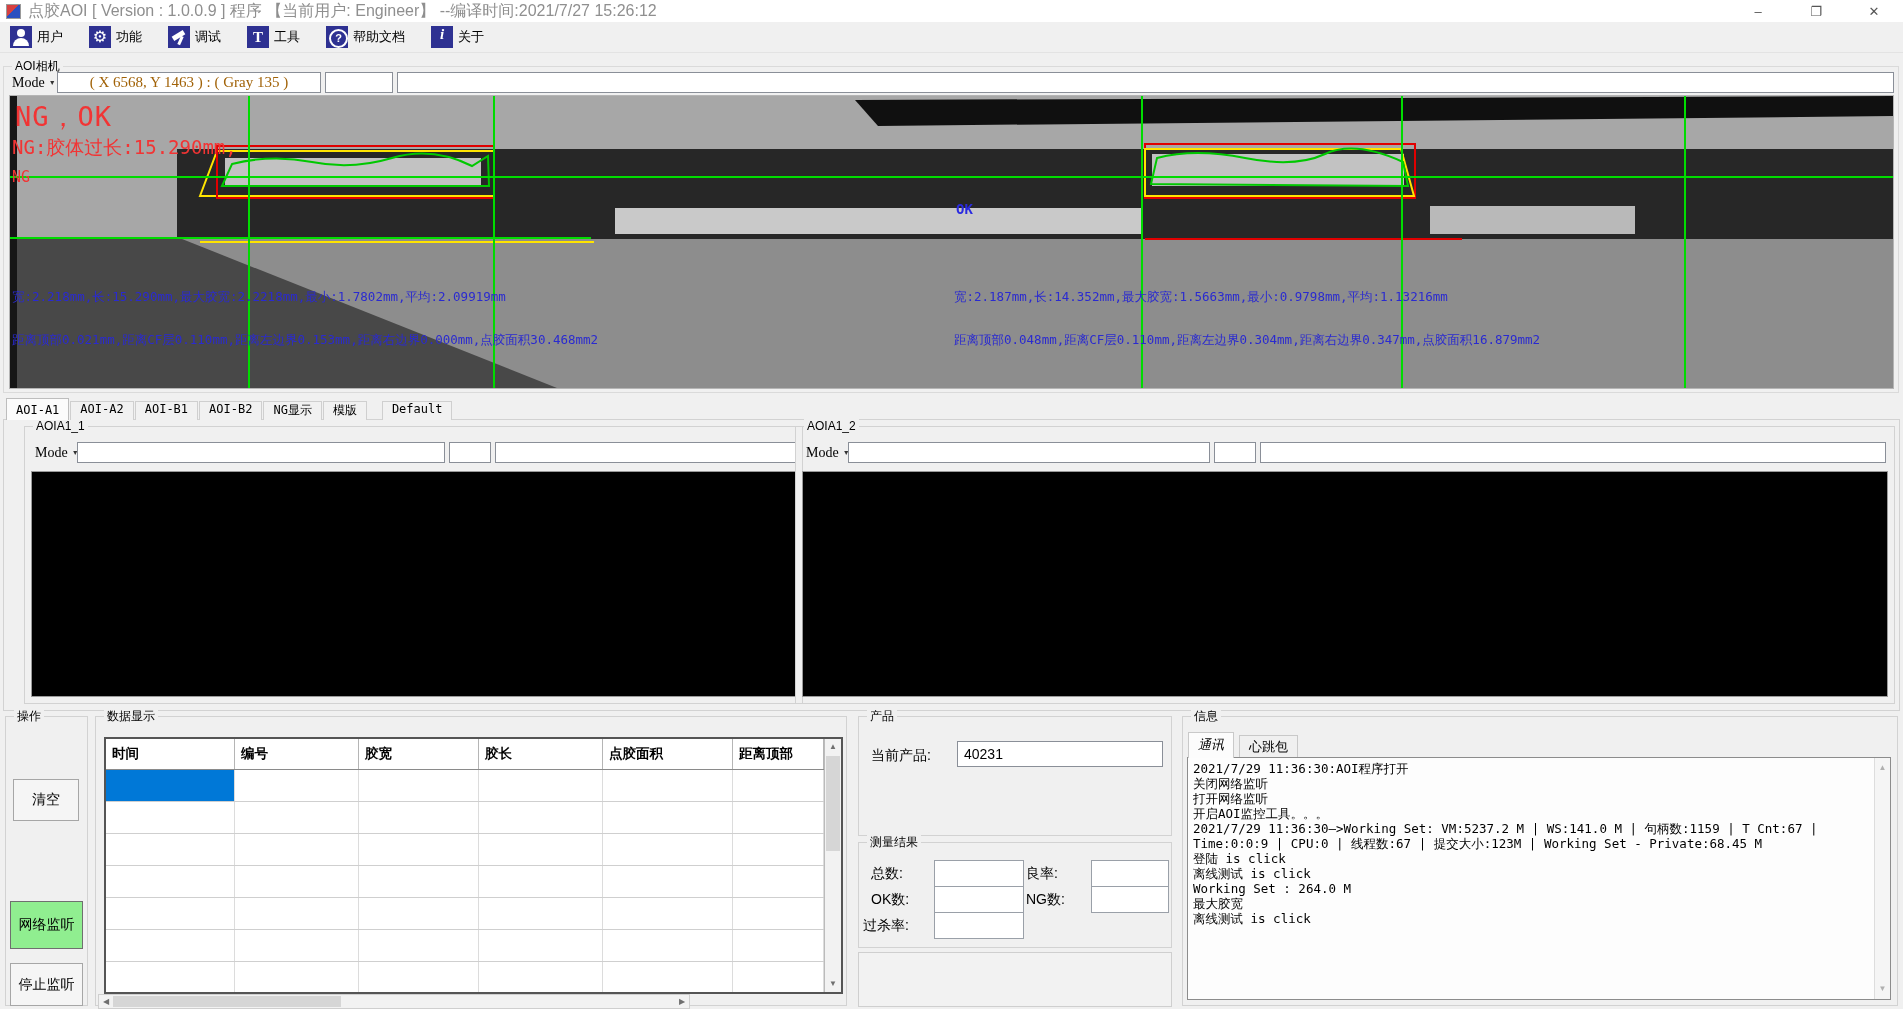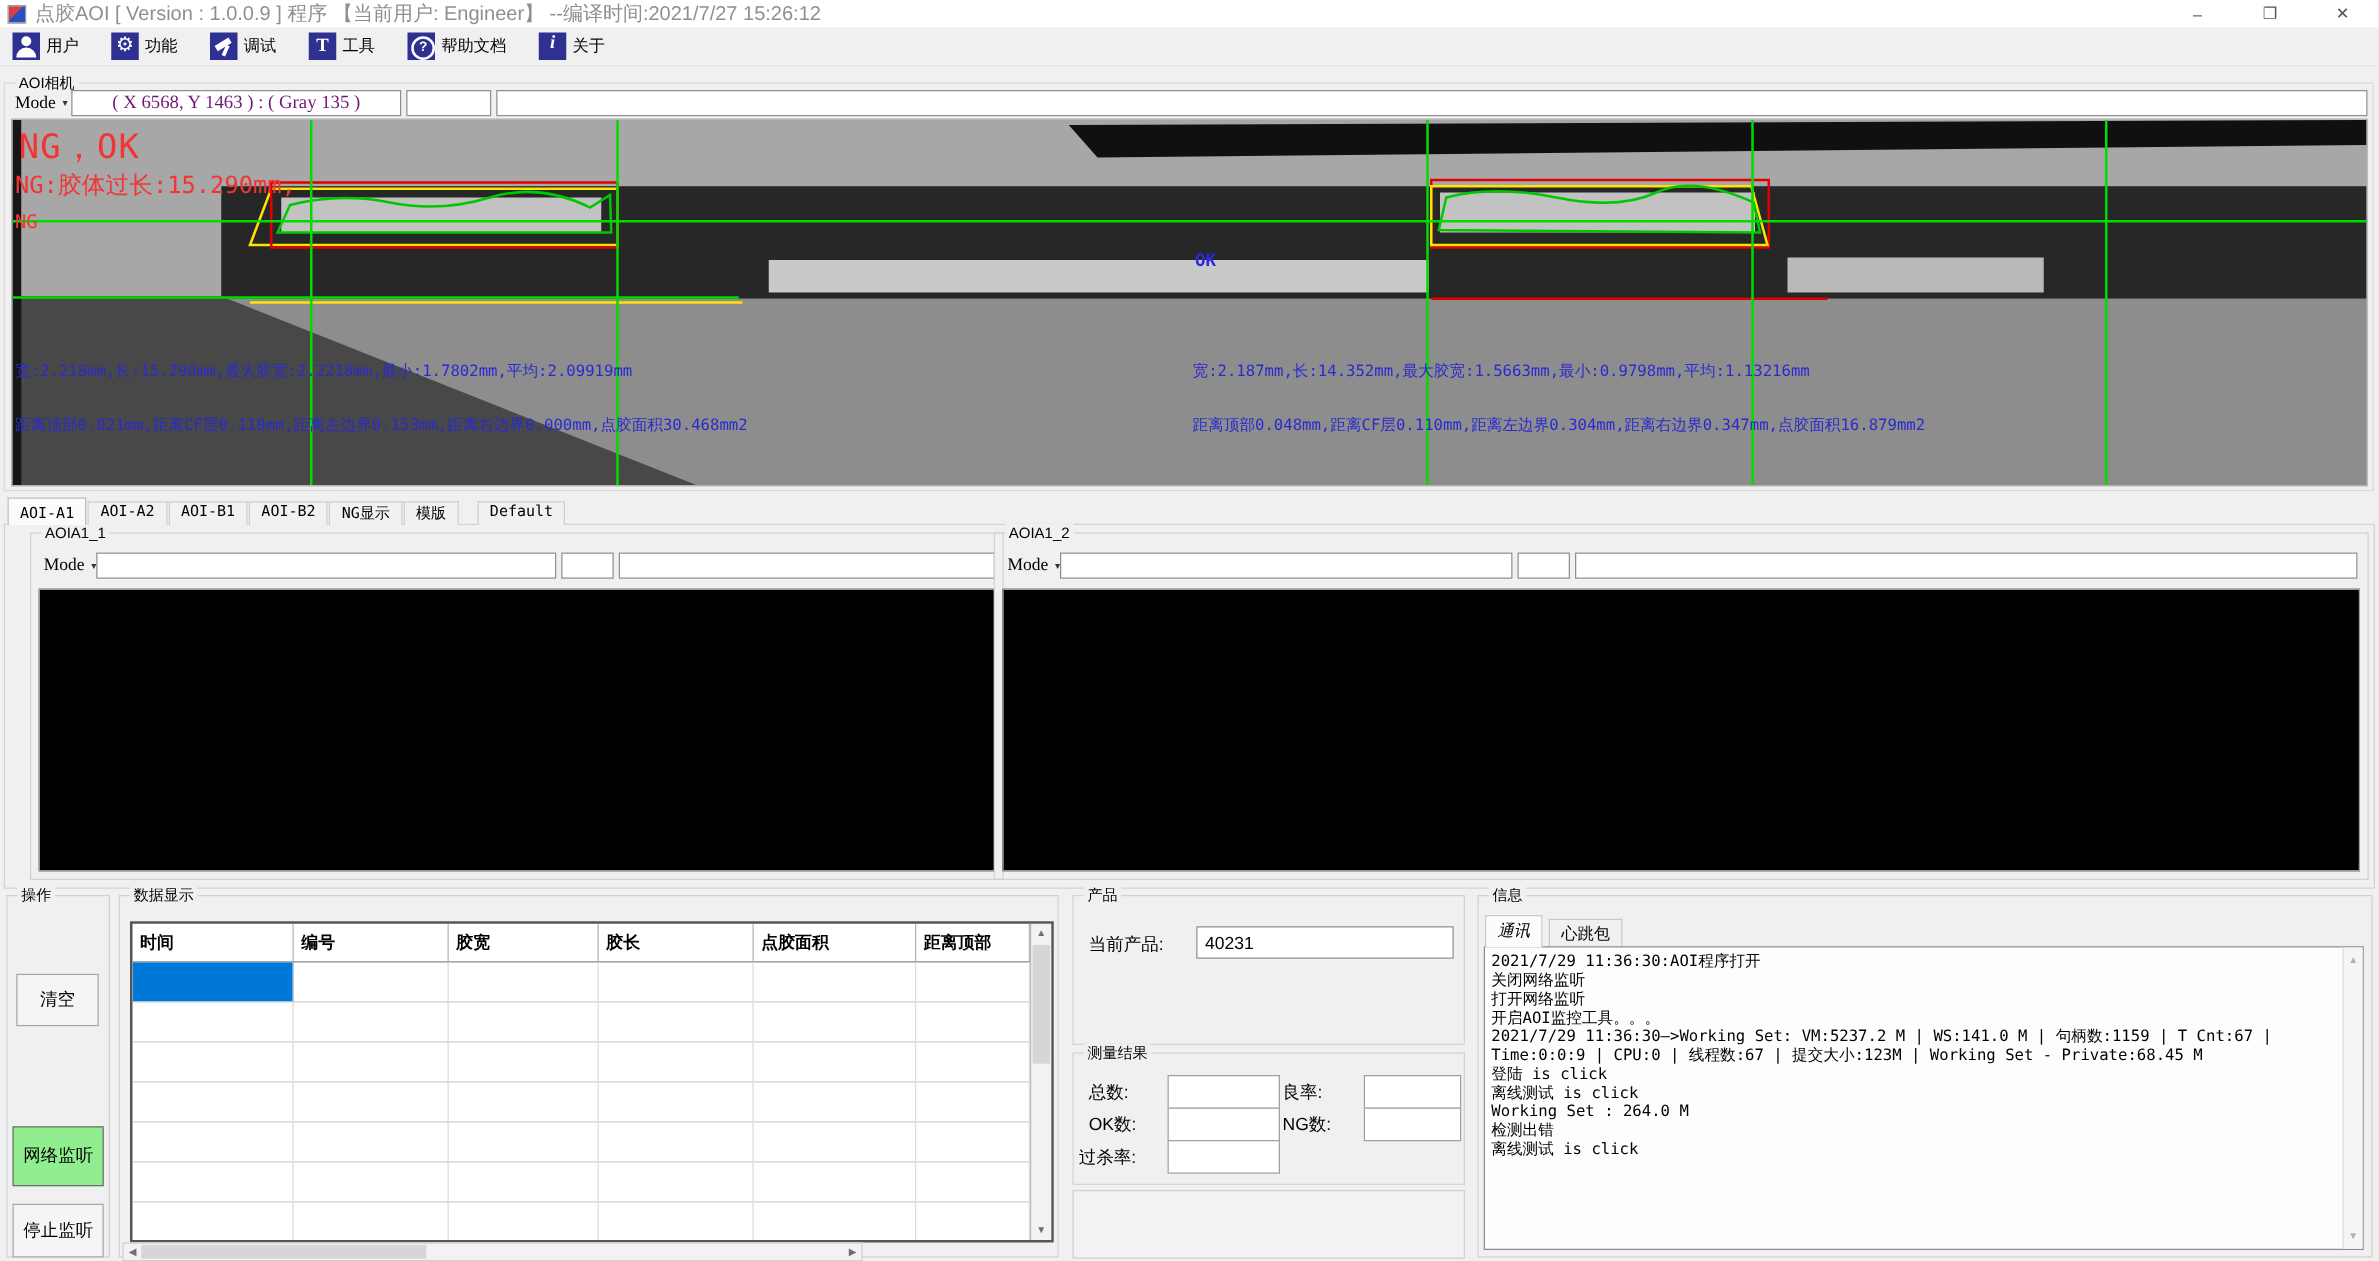--- a/index.html
+++ b/index.html
@@ -32,21 +32,21 @@
   .groupbox{position:absolute;border:1px solid #d2d2d2;}
   .gb-label{position:absolute;top:-8px;left:8px;background:#f0f0f0;padding:0 3px;font-size:12px;line-height:15px;white-space:nowrap;}
 
   
   .cam{left:3px;top:66px;width:1896px;height:327px;border-color:#dadada;padding-left:44px;}
   .modebtn{position:absolute;height:20px;display:flex;align-items:center;gap:4px;padding-left:4px;
            font:14px "Liberation Serif","DejaVu Serif",serif;}
   .caret{font-size:7px;color:#333;}
   .field{position:absolute;height:21px;background:#fff;border:1px solid #8a8f98;}
   .cam .modebtn{left:4px;top:6px;width:46px;}
-  .cam .f1{left:53px;top:5px;width:264px;text-align:center;font:15px/19px "Liberation Serif","DejaVu Serif",serif;color:#701a75;}
+  .cam .f1{left:53px;top:5px;width:264px;text-align:center;font:15px/19px "Liberation Serif","DejaVu Serif",serif;color:#a16207;}
   .cam .f2{left:321px;top:5px;width:68px;}
   .cam .f3{left:393px;top:5px;right:4px;}
   .camimg{position:absolute;left:5px;top:28px;width:1885px;height:294px;background:#8e8e8e;overflow:hidden;border:1px solid #b5b5b5;}
   .camimg svg{position:absolute;left:0;top:0;}
   .ov{position:absolute;white-space:nowrap;font-family:"DejaVu Sans Mono","DejaVu Sans",monospace;}
   .ov-result{left:5px;top:3px;font-size:27px;color:#f23434;letter-spacing:1px;}
   .ov-reason{left:2px;top:39px;font-size:19px;color:#f23434;}
   .ov-ng{left:2px;top:72px;font-size:15px;color:#f23434;}
   .ov-ok{left:946px;top:105px;font-size:14px;font-weight:bold;color:#2a2ae0;}
   .ov-blue{font-size:12.5px;color:#2a2ad0;}
@@ -357,21 +357,21 @@
     <div class="ilog">
       <div class="logline">2021/7/29 11:36:30:AOI程序打开</div>
       <div class="logline">关闭网络监听</div>
       <div class="logline">打开网络监听</div>
       <div class="logline">开启AOI监控工具。。。</div>
       <div class="logline">2021/7/29 11:36:30—&gt;Working Set: VM:5237.2 M | WS:141.0 M | 句柄数:1159 | T Cnt:67 |</div>
       <div class="logline">Time:0:0:9 | CPU:0 | 线程数:67 | 提交大小:123M  | Working Set - Private:68.45 M</div>
       <div class="logline">登陆 is click</div>
       <div class="logline">离线测试 is click</div>
       <div class="logline">Working Set : 264.0 M</div>
-      <div class="logline">检测出错</div>
+      <div class="logline">最大胶宽</div>
       <div class="logline">离线测试 is click</div>
     </div>
     <div class="isb">
       <div class="sbarrow up">▲</div>
       <div class="sbarrow down">▼</div>
     </div>
   </div>
 
 </div>
 

